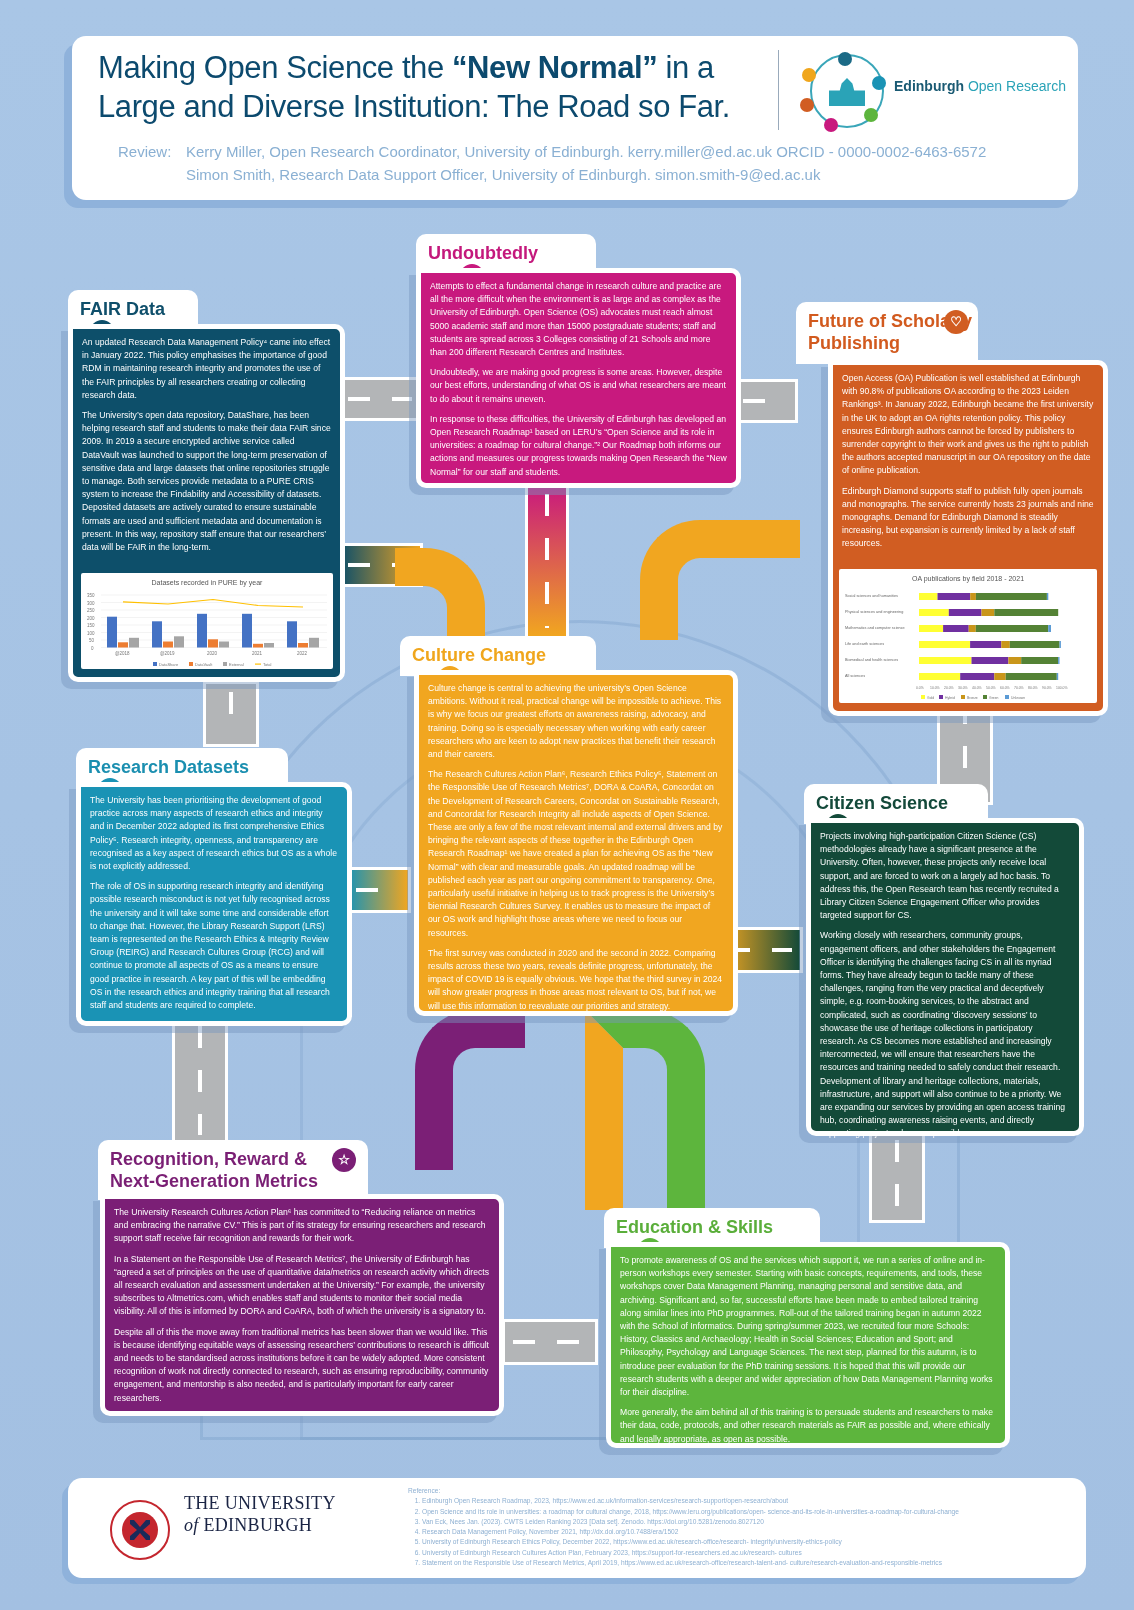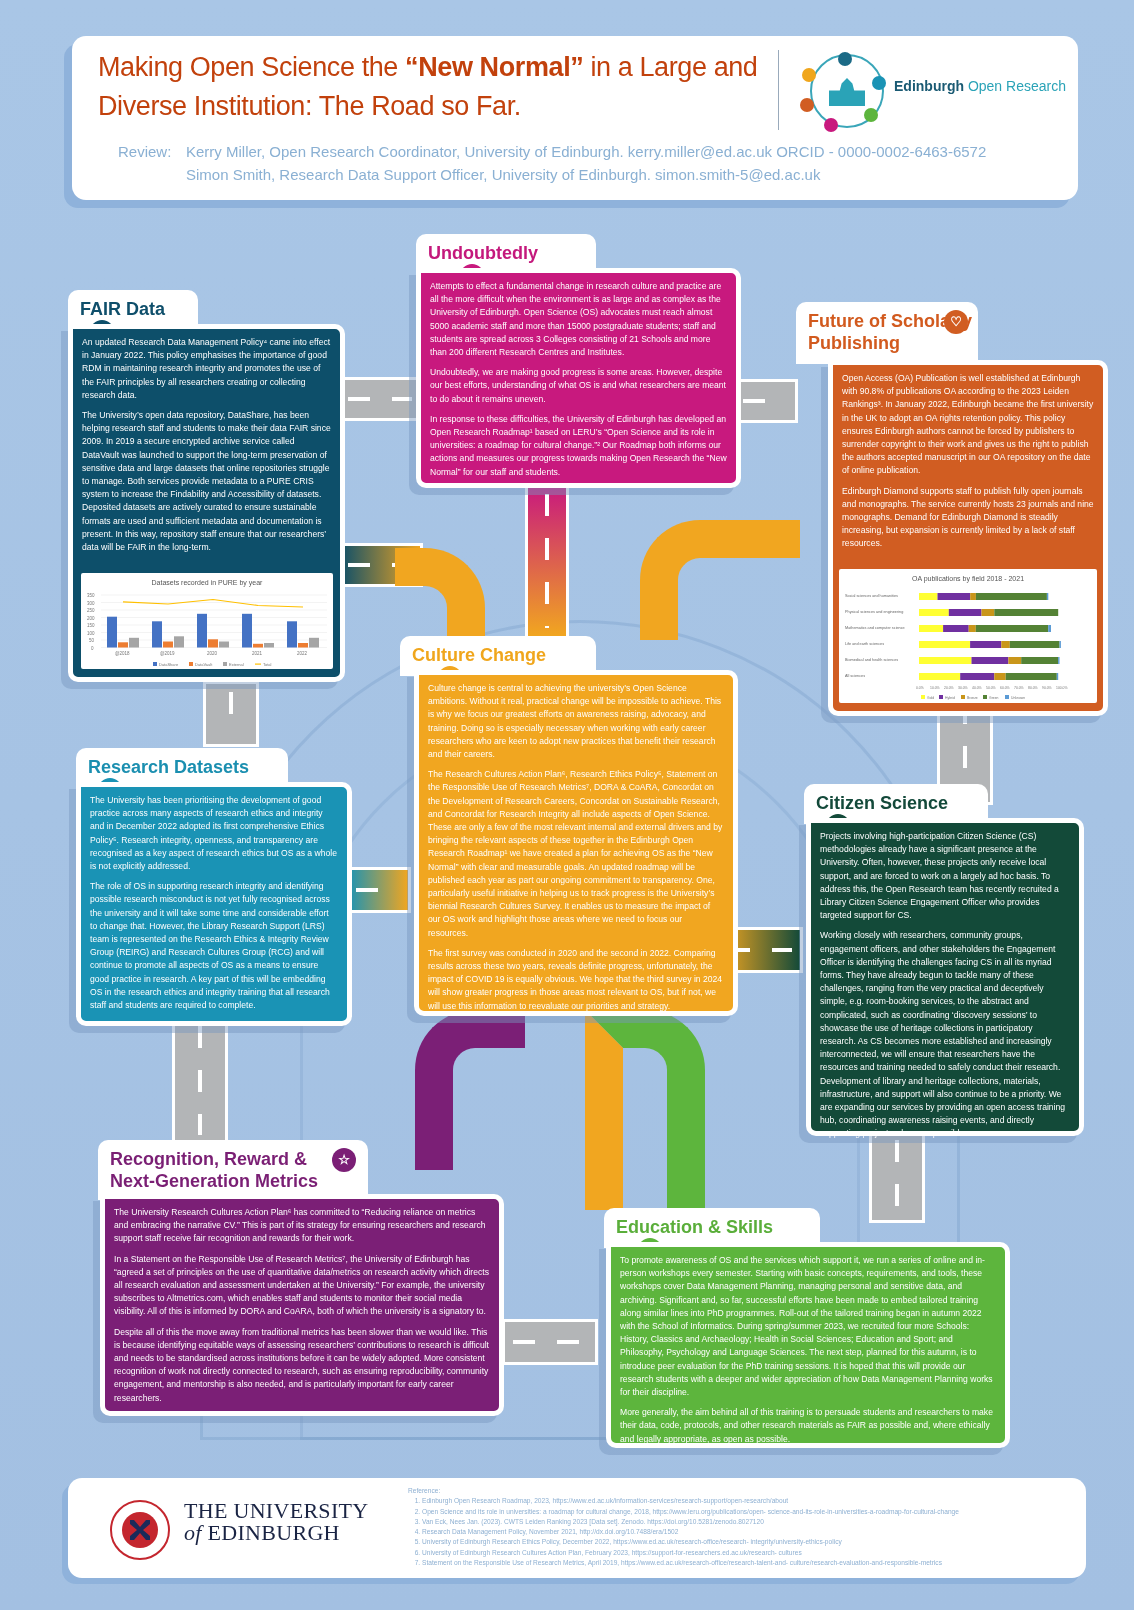--- a/index.html
+++ b/index.html
@@ -2,21 +2,21 @@
 <html><head>
 <meta charset="utf-8">
 <style>
   * { box-sizing: border-box; margin: 0; padding: 0; }
   body { width: 1134px; height: 1610px; background: #a7c4e4; font-family: "Liberation Sans", sans-serif; position: relative; overflow: hidden; }
   .poster { position: absolute; left: 0; top: 0; width: 1134px; height: 1610px; background: linear-gradient(180deg, #a9c6e6 0%, #a3c0e2 100%); }
   .bgdeco { position: absolute; left: 200px; top: 620px; width: 760px; height: 820px; opacity: .16; border: 3px solid #3c6ea8; border-radius: 380px 380px 0 0; }
   .bgdeco2 { position: absolute; left: 300px; top: 720px; width: 560px; height: 720px; opacity: .12; border: 3px solid #3c6ea8; border-radius: 280px 280px 0 0; }
 
   .header { position: absolute; left: 72px; top: 36px; width: 1006px; height: 164px; background: #fff; border-radius: 14px; box-shadow: -8px 8px 0 #8fb2db; }
-  .title { position: absolute; left: 26px; top: 12px; width: 660px; font-size: 27px; line-height: 39px; color: #c2410c; font-family: "Liberation Sans", sans-serif; letter-spacing: -0.4px; }
+  .title { position: absolute; left: 26px; top: 12px; width: 660px; font-size: 31px; line-height: 39px; color: #0c4a6e; font-family: "Liberation Sans", sans-serif; letter-spacing: -0.4px; }
   .title b { font-weight: 700; }
   .vsep { position: absolute; left: 706px; top: 14px; width: 1px; height: 80px; background: #9ab; }
   .logo-ring { position: absolute; left: 738px; top: 18px; width: 74px; height: 74px; border-radius: 50%; border: 2px solid #3aa6b9; }
   .logo-dot { position: absolute; width: 14px; height: 14px; border-radius: 50%; }
   .logo-bldg { position: absolute; left: 757px; top: 42px; width: 36px; height: 28px; background: #2aa3b7; clip-path: polygon(0 100%, 0 45%, 30% 45%, 35% 20%, 50% 0, 65% 20%, 70% 45%, 100% 45%, 100% 100%); }
   .logo-text { position: absolute; left: 822px; top: 42px; font-size: 14px; color: #1a5a73; }
   .logo-text b { font-weight: 700; }
   .logo-text span { color: #2aa3b7; }
   .authors { position: absolute; left: 46px; top: 104px; font-size: 15px; line-height: 23px; color: #8ab0d3; }
   .authors .lbl { display: inline-block; width: 68px; }
@@ -55,21 +55,21 @@
   .es .tab { color: #5aae3a; }
   .es .body { background: #5db53d; }
 
   .chartbox { background: #fff; border-radius: 2px; color: #444; position: absolute; }
   .chartbox .ct { font-size: 7px; text-align: center; color: #555; }
 
   .footer { position: absolute; left: 68px; top: 1478px; width: 1018px; height: 100px; background: #fff; border-radius: 14px; box-shadow: -6px 6px 0 #8fb2db; }
   .uoe-crest { position: absolute; left: 42px; top: 22px; width: 60px; height: 60px; border-radius: 50%; border: 2px solid #c4262e; background: #fff; }
   .uoe-crest .inner { position: absolute; left: 10px; top: 10px; width: 36px; height: 36px; border-radius: 50%; background: #c4262e; }
   .uoe-crest .x { position: absolute; left: 8px; top: 8px; width: 20px; height: 20px; background: #1a2a5a; clip-path: polygon(0 0, 20% 0, 50% 35%, 80% 0, 100% 0, 100% 20%, 65% 50%, 100% 80%, 100% 100%, 80% 100%, 50% 65%, 20% 100%, 0 100%, 0 80%, 35% 50%, 0 20%); }
-  .uoe-name { position: absolute; left: 116px; top: 22px; font-family: "Liberation Serif", serif; font-size: 22px; line-height: 22px; color: #1a2444; letter-spacing: .3px; }
+  .uoe-name { position: absolute; left: 116px; top: 14px; font-family: "Liberation Serif", serif; font-size: 18px; line-height: 22px; color: #1a2444; letter-spacing: .3px; }
   .uoe-name i { font-style: italic; }
   .refs { position: absolute; left: 340px; top: 8px; width: 670px; font-size: 6.6px; line-height: 10.3px; color: #8eb0d2; }
   .refs ol { padding-left: 14px; }
 </style>
 </head>
 <body>
 
 <div class="poster">
   <div class="bgdeco"></div>
   <div class="bgdeco2"></div>
@@ -83,21 +83,21 @@
     <div class="logo-dot" style="left:766px;top:16px;background:#1b6a86"></div>
     <div class="logo-dot" style="left:730px;top:32px;background:#f0a61c"></div>
     <div class="logo-dot" style="left:800px;top:40px;background:#1a93b5"></div>
     <div class="logo-dot" style="left:728px;top:62px;background:#d15d22"></div>
     <div class="logo-dot" style="left:792px;top:72px;background:#5db53d"></div>
     <div class="logo-dot" style="left:752px;top:82px;background:#c8197e"></div>
     <div class="logo-bldg"></div>
     <div class="logo-text"><b>Edinburgh</b><span> Open Research</span></div>
     <div class="authors">
       <div><span class="lbl">Review:</span><span>Kerry Miller, Open Research Coordinator, University of Edinburgh.  kerry.miller@ed.ac.uk  ORCID - 0000-0002-6463-6572</span></div>
-      <div class="l2">Simon Smith, Research Data Support Officer, University of Edinburgh.  simon.smith-5@ed.ac.uk</div>
+      <div class="l2">Simon Smith, Research Data Support Officer, University of Edinburgh.  simon.smith-9@ed.ac.uk</div>
     </div>
   </div>
 
   <div class="road h border" style="left:340px;top:380px;width:80px;height:38px"></div>
   <div class="road h border" style="left:735px;top:382px;width:60px;height:38px"></div>
   <div class="road v border" style="left:206px;top:684px;width:50px;height:60px"></div>
   <div class="road v border" style="left:940px;top:694px;width:50px;height:108px"></div>
   <div class="road v border" style="left:175px;top:1018px;width:50px;height:125px"></div>
   <div class="road v border" style="left:872px;top:1132px;width:50px;height:88px"></div>
   <div class="road h border" style="left:505px;top:1322px;width:90px;height:40px"></div>

